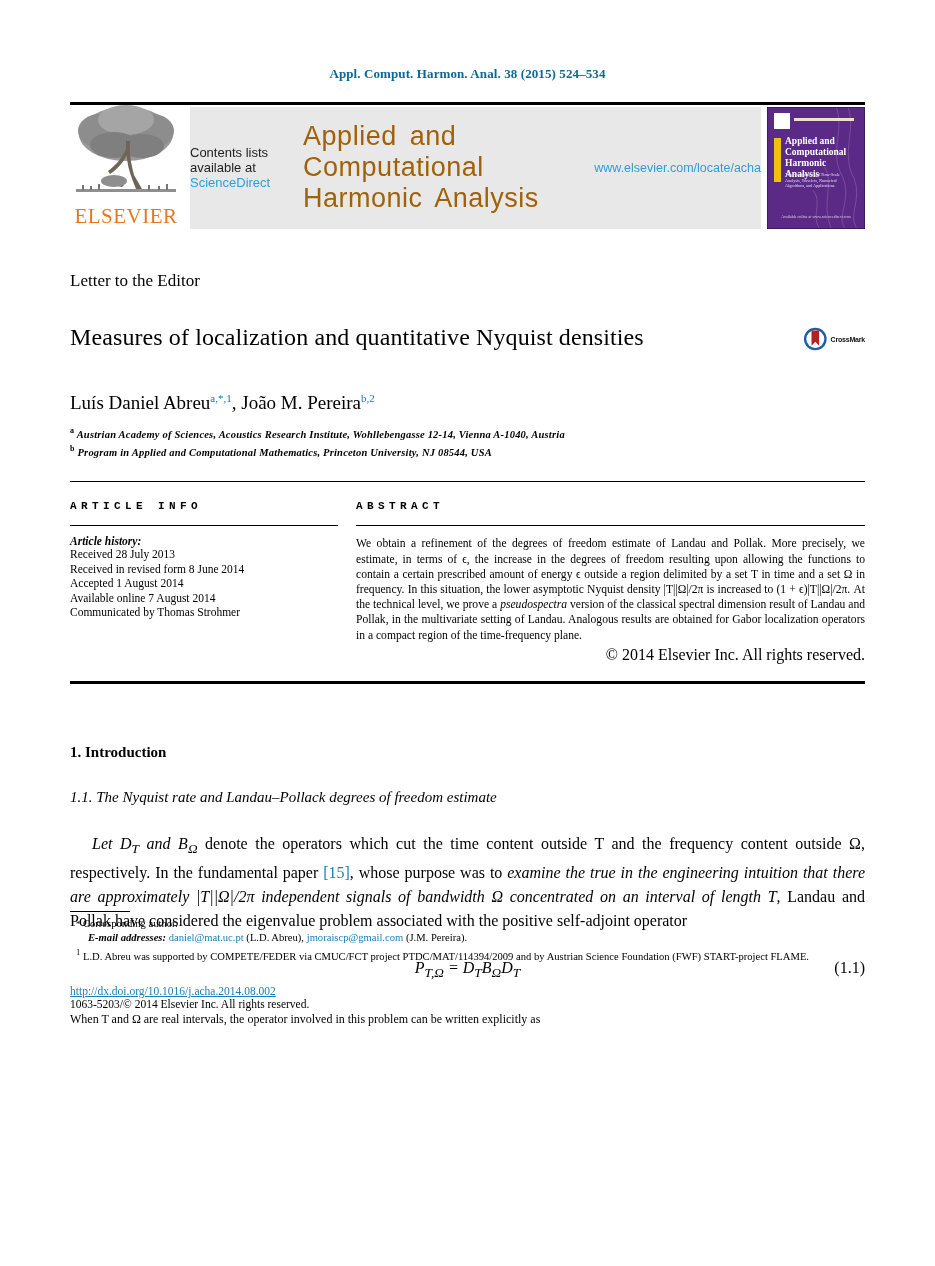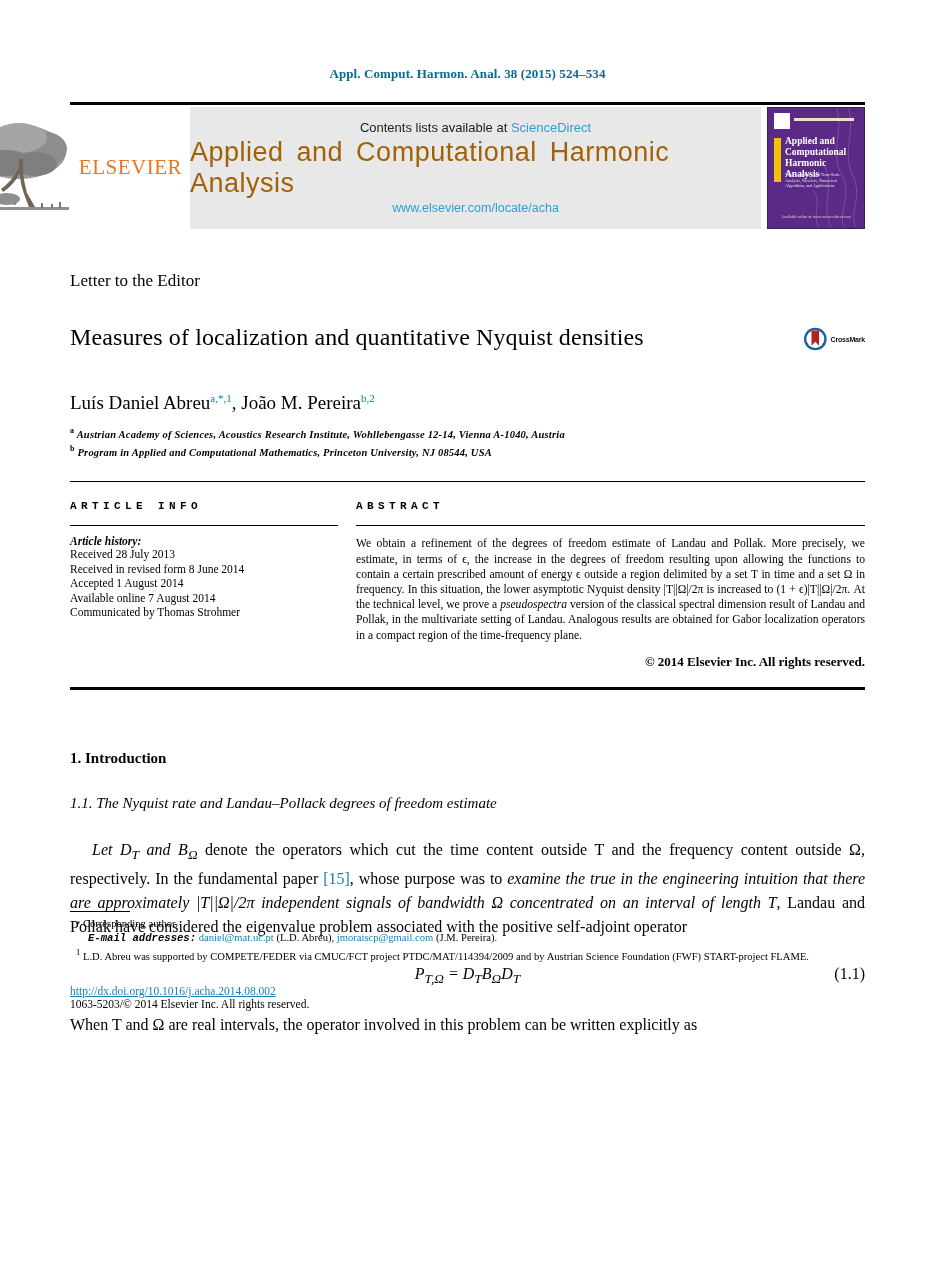--- a/index.html
+++ b/index.html
@@ -42,39 +42,40 @@
   .masthead {
     display: flex;
     align-items: stretch;
     height: 122px;
     margin-top: 2px;
   }
   .elsevier-logo {
     width: 112px;
     flex: 0 0 112px;
     display: flex;
+    flex-direction: column;
     align-items: center;
     justify-content: flex-end;
     padding-bottom: 2px;
     gap: 8px;
   }
   .tree-wrap { width: 104px; height: 96px; }
   .elsevier-word {
     color: #E87722;
     font-family: "Liberation Serif", serif;
     font-size: 21px;
     letter-spacing: .5px;
     line-height: 22px;
   }
   .masthead-center {
     flex: 1 1 auto;
     background: #e8e8e8;
     margin: 0 6px 0 8px;
     display: flex;
-    flex-direction: column;
+    flex-direction: row;
     justify-content: space-between;
     align-items: center;
     padding: 13px 0 14px 0;
   }
   .contents-line {
     font-family: "Liberation Sans", sans-serif;
     font-size: 13px;
     color: #222;
   }
   .contents-line .sd-link { color: #2e9fd4; }
@@ -213,23 +214,23 @@
   .abstract-body {
     font-size: 11.6px;
     line-height: 15.2px;
     text-align: justify;
     margin-top: 10px;
     font-weight: 500;
   }
   .abstract-body .mi { font-style: italic; }
   .copyright {
     text-align: right;
-    font-size: 13px;
-    margin-top: 11px;
-    font-weight: 700;
+    font-size: 16px;
+    margin-top: 3px;
+    font-weight: 400;
   }
   .block-rule {
     border-top: 3px solid #000;
     margin-top: 17px;
   }
 
   
   .body-area { margin-top: 60px; }
   .h1 {
     font-family: "Liberation Serif", serif;
@@ -258,21 +259,21 @@
     font-size: 16px;
     font-style: italic;
   }
   .eqnum {
     position: absolute;
     right: 0;
     top: 0;
     font-style: normal;
   }
   .para-plain {
-    font-size: 16px;
+    font-size: 12px;
     line-height: 24px;
     margin-top: 26px;
   }
 
   
   .footnote-area {
     position: absolute;
     left: 70px;
     right: 70px;
     bottom: 74px;
@@ -281,21 +282,21 @@
     border-top: 1px solid #000;
     width: 60px;
     margin-bottom: 5px;
   }
   .fn {
     font-size: 10.6px;
     line-height: 14px;
     padding-left: 6px;
   }
   .fn sup, .fn .marker { font-size: 8.5px; }
-  .fn .em { font-style: italic; font-weight: bold; font-family: Liberation Mono, monospace; }
+  .fn .em { font-style: italic; font-weight: bold; }
   .fn a, .fn .mail { color: #1a7fb5; }
   .fn-indent { padding-left: 18px; }
 
   .bottom-block {
     position: absolute;
     left: 70px;
     bottom: 28px;
   }
   .doi-link {
     color: #1a7fb5;

